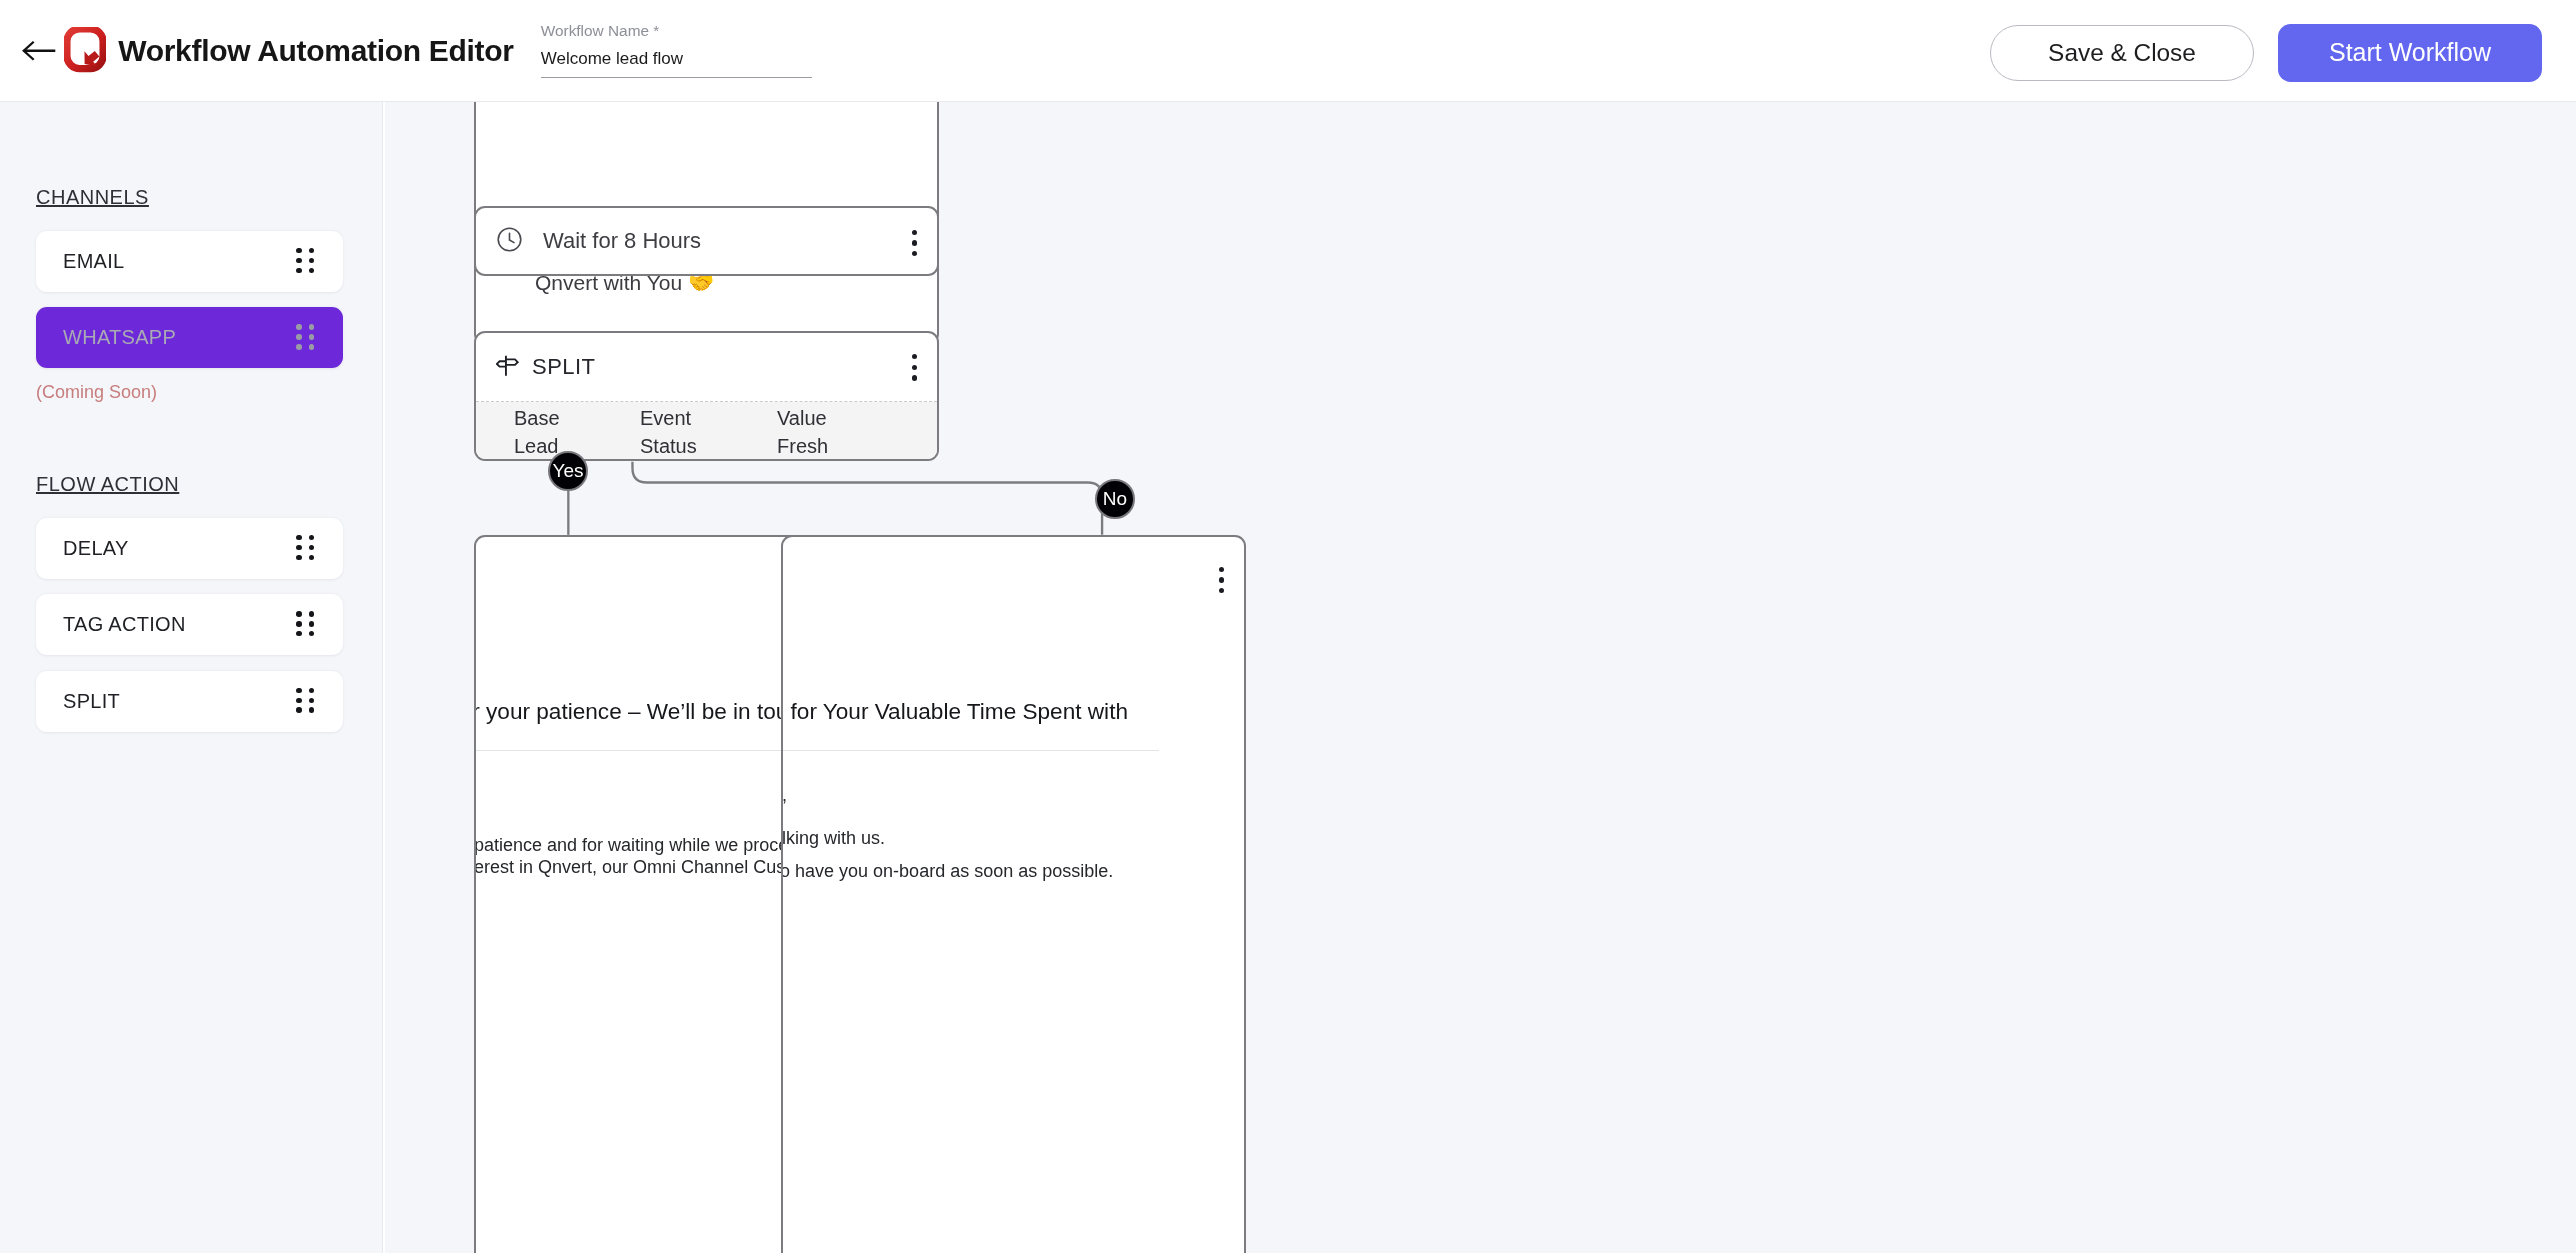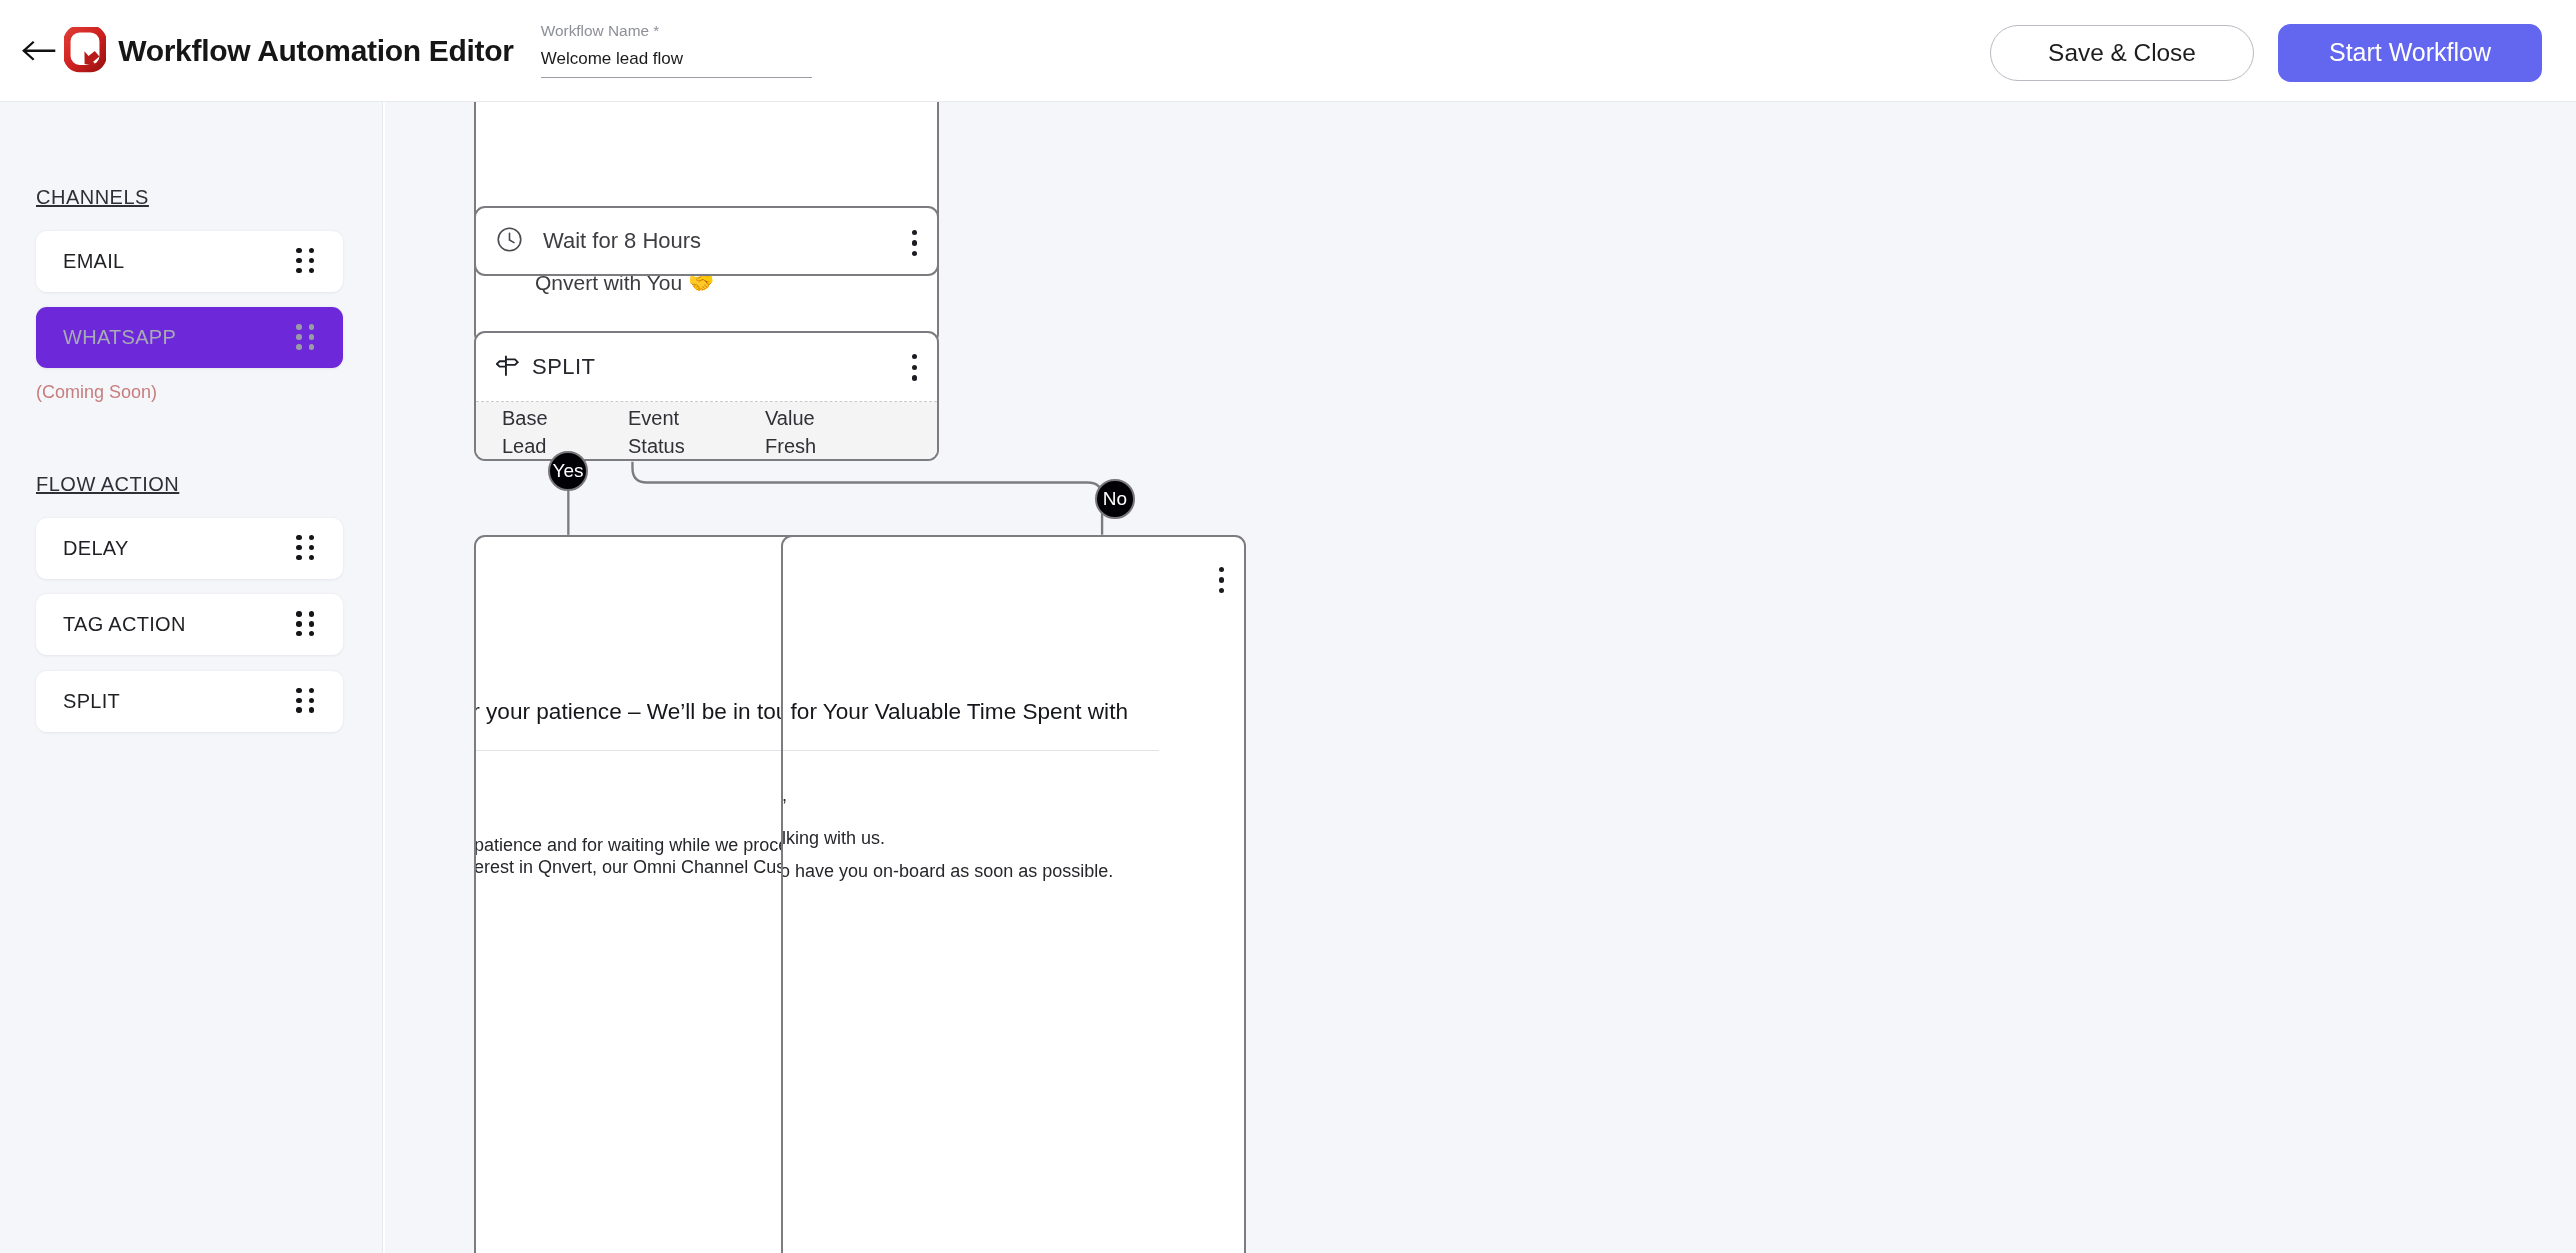--- a/index.html
+++ b/index.html
@@ -212,21 +212,21 @@
     font-size: 22px; color: #26272c;
     letter-spacing: 0.4px;
   }
   #split-table {
     background: #f4f4f5;
     height: 60px;
     padding: 5.4px 0 0 0;
   }
   #split-table .row {
     display: flex;
-    padding-left: 26px;
+    padding-left: 38px;
   }
   #split-table .cell {
     font-size: 20px;
     color: #303036;
   }
   #split-table .c1 { width: 126px; }
   #split-table .c2 { width: 137px; }
   #split-table .c3 { width: 126px; }
   #split-table .row.head .cell { padding-bottom: 4.5px; }
 

